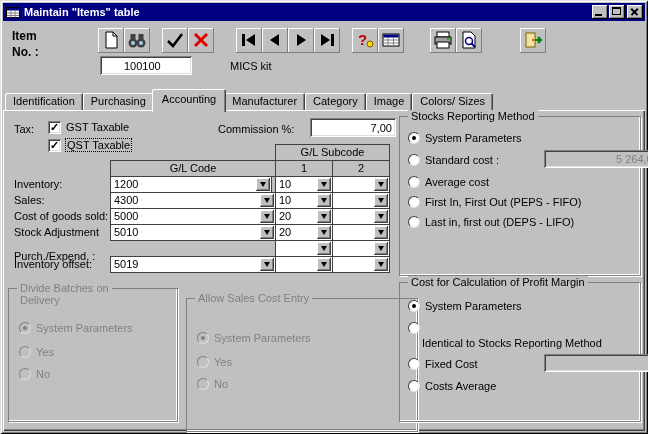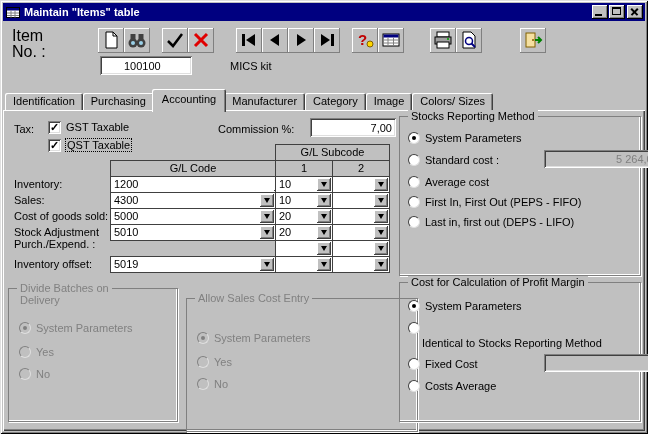--- a/index.html
+++ b/index.html
@@ -15,21 +15,21 @@
     display:flex;align-items:center;padding:0 2px;}
   .tb-icon{width:16px;height:14px;display:flex;align-items:center;justify-content:center;}
   .tb-title{color:#fff;font-weight:bold;margin-left:3px;flex:1;white-space:nowrap;}
   .tbtn{width:16px;height:14px;background:#c0c0c0;margin-left:1px;position:relative;
     box-shadow: inset -1px -1px 0 #000, inset 1px 1px 0 #fff, inset -2px -2px 0 #808080;cursor:default;}
   .glyph-min{position:absolute;left:3px;bottom:3px;width:7px;height:2px;background:#000;}
   .glyph-max{position:absolute;left:3px;top:2px;width:9px;height:8px;border:1px solid #000;border-top-width:2px;box-sizing:border-box;}
   .glyph-x1,.glyph-x2{position:absolute;left:3px;top:6px;width:9px;height:1.6px;background:#000;}
   .glyph-x1{transform:rotate(45deg);} .glyph-x2{transform:rotate(-45deg);}
   
-  .item-caption{position:absolute;left:12px;top:28px;font-weight:normal;font-size:16px;line-height:16px;}
+  .item-caption{position:absolute;left:12px;top:28px;font-weight:bold;font-size:12px;line-height:16px;}
   .sunken{background:#fff;border:none;outline:none;box-sizing:border-box;
     font-family:"Liberation Sans",sans-serif;font-size:11px;padding:2px 4px;
     box-shadow: inset 1px 1px 0 #808080, inset -1px -1px 0 #fff,
                 inset 2px 2px 0 #404040, inset -2px -2px 0 #dfdfdf;}
   .right{text-align:right;}
   .graytext{background:#c0c0c0;color:#808080;margin-left:40px;}
   .item-number-field{position:absolute;left:100px;top:56px;width:92px;height:19px;padding-left:24px;}
   .item-name{position:absolute;left:230px;top:60px;}
   .toolbar{position:absolute;left:98px;top:27px;display:flex;align-items:center;height:26px;}
   .tbutton{width:26px;height:25px;display:flex;align-items:center;justify-content:center;background:#c0c0c0;
@@ -222,21 +222,21 @@
 
     <span style="position:absolute;left:215px;top:13px">Commission %:</span>
     <input class="sunken right" style="position: absolute; left: 307px; top: 8px; width: 86px; height: 19px; padding-left: 28px;" value="7,00">
 
     <div class="gridhead" style="left:272px;top:34px;width:115px;height:17px">G/L Subcode</div>
     <div class="gridhead" style="left:107px;top:50px;width:166px;height:17px">G/L Code</div>
     <div class="gridhead" style="left:272px;top:50px;width:58px;height:17px">1</div>
     <div class="gridhead" style="left:329px;top:50px;width:58px;height:17px">2</div>
 
     <span class="rowlabel" style="top:68px">Inventory:</span>
-    <div class="gridcell" style="left:107px;top:66px;width:180px;height:17px">
+    <div class="gridcell" style="left:107px;top:66px;width:162px;height:17px">
         <span class="cell-text">1200</span>
         <span class="combo-arrow">
           <span class="tri-down"></span>
         </span>
       </div>
     <div class="gridcell" style="left:272px;top:66px;width:58px;height:17px">
         <span class="cell-text">10</span>
         <span class="combo-arrow">
           <span class="tri-down"></span>
         </span>
@@ -301,21 +301,21 @@
           <span class="tri-down"></span>
         </span>
       </div>
     <div class="gridcell" style="left:329px;top:114px;width:58px;height:17px">
         <span class="cell-text"></span>
         <span class="combo-arrow">
           <span class="tri-down"></span>
         </span>
       </div>
 
-    <span class="rowlabel" style="top:128px">Purch./Expend. :</span>
+    <span class="rowlabel" style="top:140px">Purch./Expend. :</span>
     <div class="gridcell" style="left:272px;top:130px;width:58px;height:17px">
         <span class="cell-text"></span>
         <span class="combo-arrow">
           <span class="tri-down"></span>
         </span>
       </div>
     <div class="gridcell" style="left:329px;top:130px;width:58px;height:17px">
         <span class="cell-text"></span>
         <span class="combo-arrow">
           <span class="tri-down"></span>

